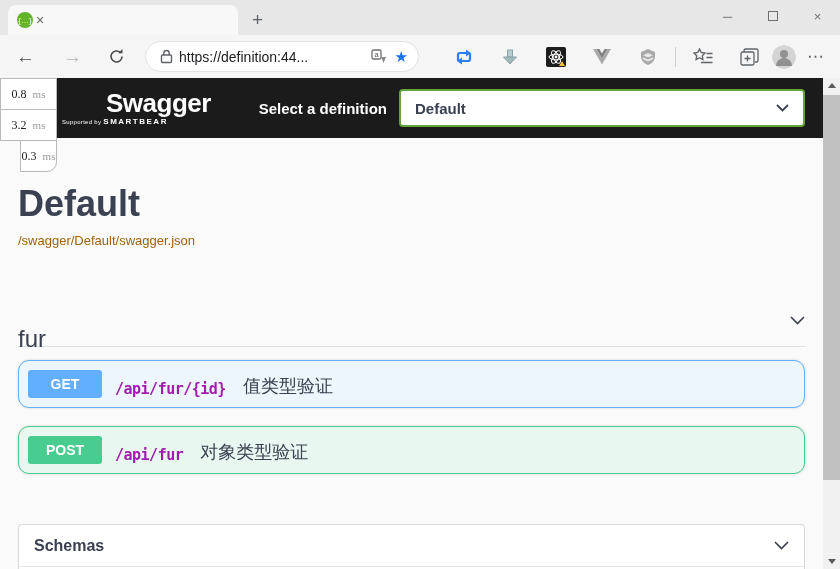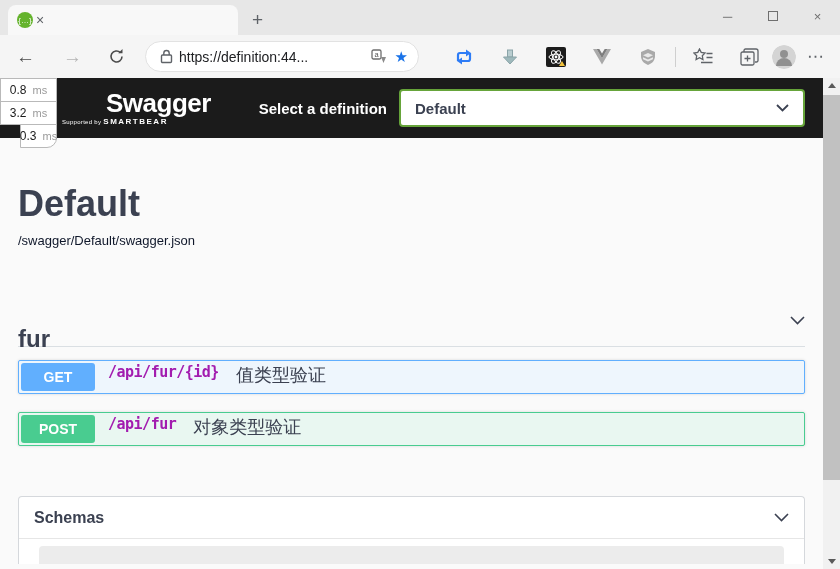--- a/index.html
+++ b/index.html
@@ -49,40 +49,40 @@
   .sw-sub b { font-size:8px; letter-spacing:1.5px; margin-left:2px; }
   .sw-right { margin-left:auto; display:flex; align-items:center; }
   .sw-select-label { color:#fff; font-size:15px; font-weight:700; margin-right:12px; }
   .sw-select { width:406px; height:38px; background:#fff; border:2px solid #66a43a; border-radius:4px;
                display:flex; align-items:center; padding:0 14px; cursor:pointer; }
   .sw-select-value { font-size:15px; font-weight:700; color:#3b4151; }
   .sw-select .chev { margin-left:auto; display:flex; }
 
   
   .perf { position:absolute; left:0; top:0; z-index:5; width:57px; }
-  .perf-box { height:24px; background:#fff; border:1px solid #b9b9b9; margin-top:-1px;
+  .perf-box { height:32px; background:#fff; border:1px solid #b9b9b9; margin-top:-1px;
               display:flex; align-items:center; justify-content:center;
-              font-family:Liberation Sans, sans-serif; font-size:12px; }
+              font-family:Liberation Serif, serif; font-size:12px; }
   .perf-box:first-child { margin-top:0; }
   .perf-box:last-child { border-radius:0 0 10px 0;margin-left:20px; }
   .perf-val { color:#1a1a1a; }
   .perf-unit { color:#9a9a9a; margin-left:6px; font-size:11px; }
 
   
   .content { padding:0 18px; }
   .api-title { font-size:36px; font-weight:700; color:#3b4151; margin-top:46px; line-height:40px; }
-  .spec-link { display:inline-block; font-size:13px; color:#0f172a; margin-top:9px; text-decoration:none; cursor:pointer; }
+  .spec-link { display:inline-block; font-size:13px; color:#a16207; margin-top:9px; text-decoration:none; cursor:pointer; }
 
   .tag-header { margin-top:46px; display:flex; align-items:center; height:52px;
                 border-bottom:1px solid #dadfe3; cursor:pointer; }
-  .tag-name { font-size:24px; font-weight:700; color:#3b4151;margin-top:36px; }
+  .tag-name { font-size:24px; font-weight:400; color:#3b4151;margin-top:36px; }
   .tag-header .chev, .schemas-header .chev { margin-left:auto; display:flex; cursor:pointer; }
 
-  .opblock { margin-top:13px; border-radius:2px; border:1px solid; display:flex; align-items:flex-start;
-             padding:2px; box-shadow:0 0 3px rgba(0,0,0,.15); cursor:pointer; }
+  .opblock { margin-top:13px; border-radius:11px; border:1px solid; display:flex; align-items:flex-end;
+             padding:9px; box-shadow:0 0 3px rgba(0,0,0,.15); cursor:pointer; }
   .opblock.get  { background:#eef6fd; border-color:#61affe; }
   .opblock.post { margin-top:18px; background:#e9f7f1; border-color:#49cc90; }
   .method-badge { min-width:74px; height:28px; border-radius:3px; color:#fff; font-weight:700; font-size:14px;
                   display:flex; align-items:center; justify-content:center; }
   .get  .method-badge { background:#61affe; }
   .post .method-badge { background:#49cc90; }
   .op-path { margin-left:13px; font-family:"DejaVu Sans Mono", monospace; font-weight:700;
              font-size:15px; color:#a21caf; letter-spacing:-0.5px; }
   .op-summary { margin-left:17px; font-size:18px; color:#3b4151; }
 

